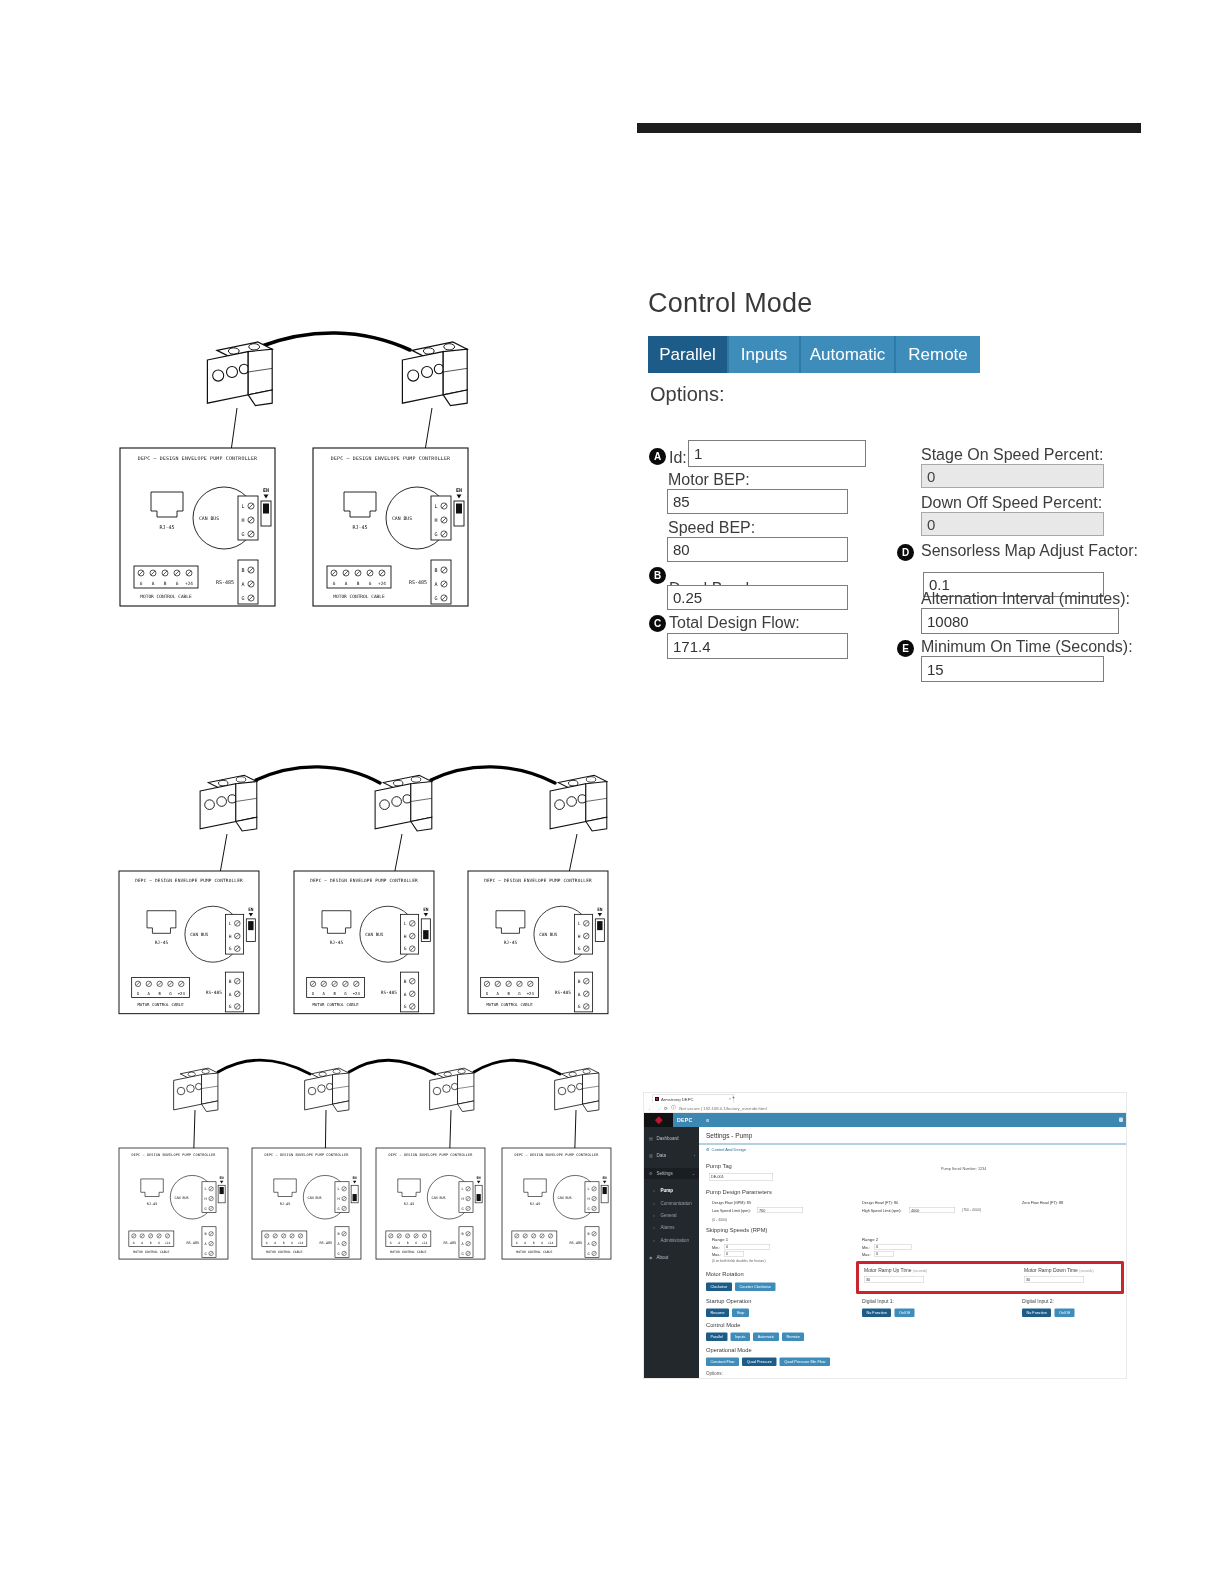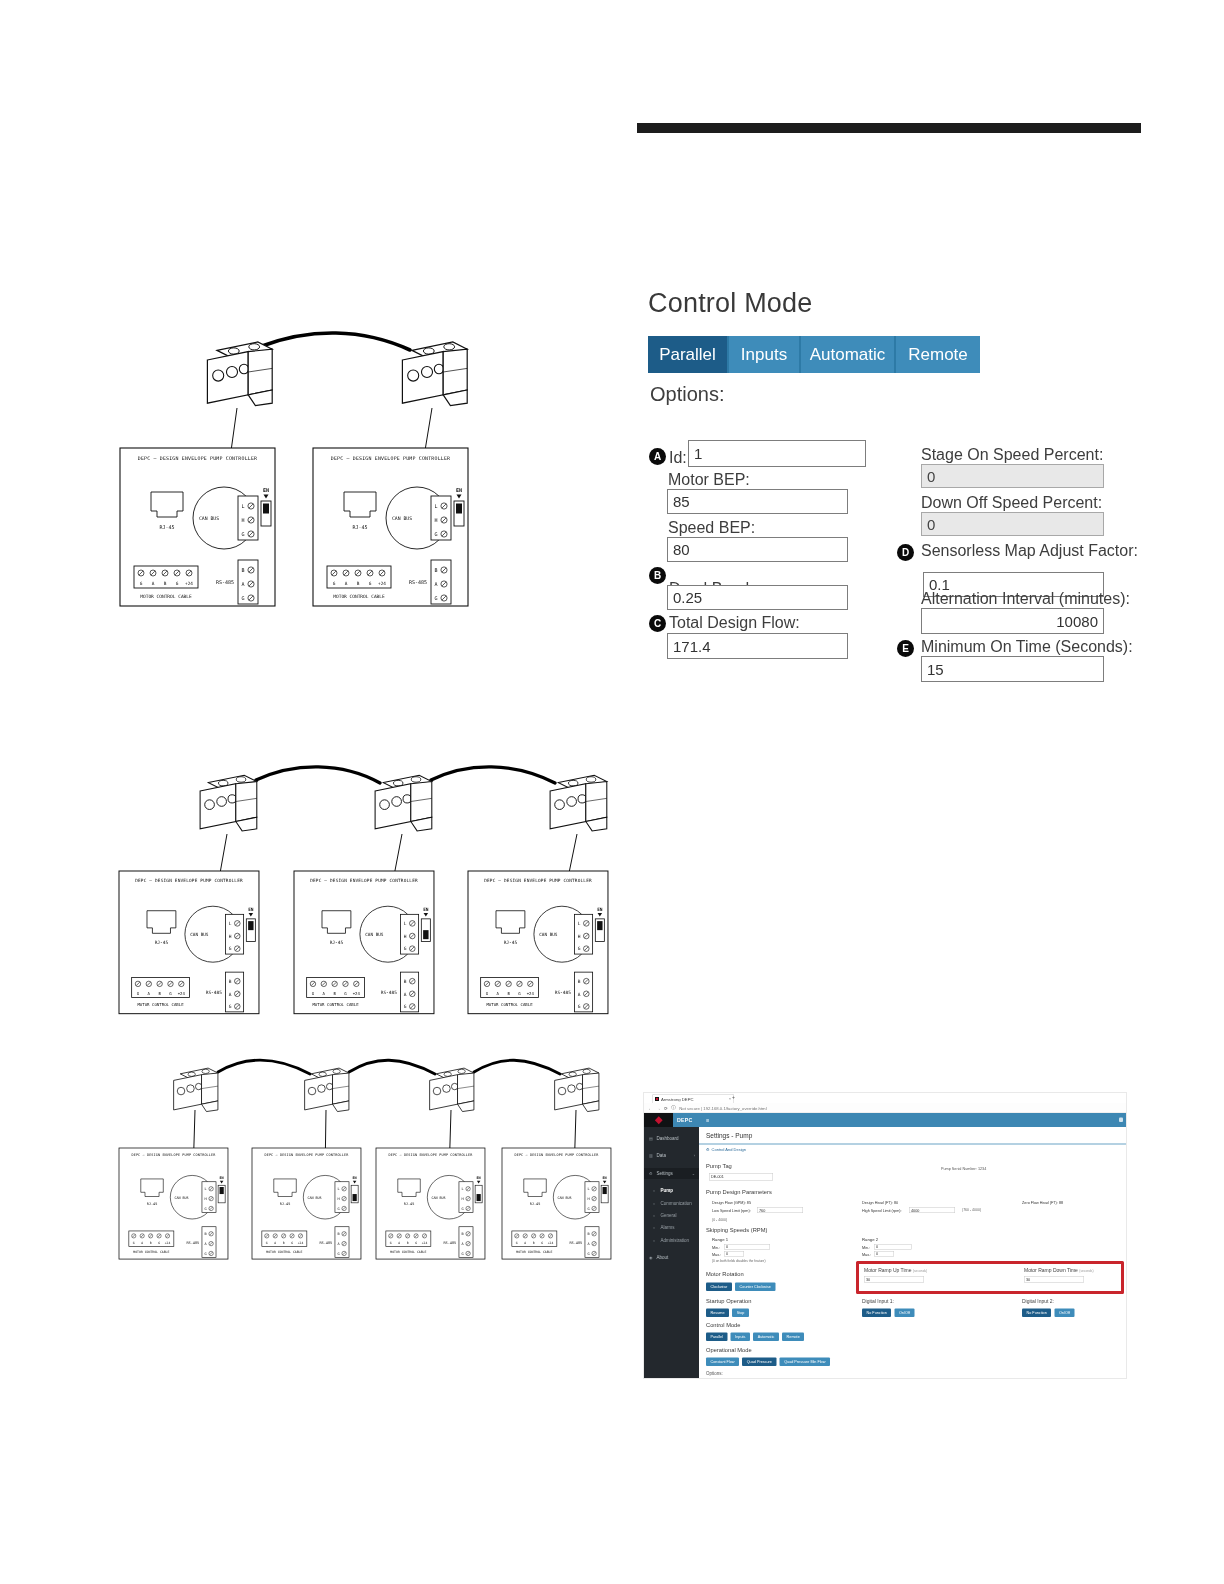--- a/index.html
+++ b/index.html
@@ -696,21 +696,21 @@
   <input class="tfield dis" disabled="" style="left: 921px; top: 464px; width: 183px; height: 24px;" value="0">
 
   <div class="flabel" style="left:921px;top:494px">Down Off Speed Percent:</div>
   <input class="tfield dis" disabled="" style="left: 921px; top: 512px; width: 183px; height: 24px;" value="0">
 
   <div class="badge" style="left:897px;top:544px">D</div>
   <div class="flabel" style="left:921px;top:542px">Sensorless Map Adjust Factor:</div>
   <input class="tfield" style="left: 923px; top: 560px; width: 181px; height: 25px; margin-top: 12px;" value="0.1">
 
   <div class="flabel" style="left:921px;top:590px">Alternation Interval (minutes):</div>
-  <input class="tfield" style="left: 921px; top: 608px; width: 183px; height: 26px; text-align: right;" value="10080">
+  <input class="tfield" style="left: 921px; top: 608px; width: 198px; height: 26px;" value="10080">
 
   <div class="badge" style="left:897px;top:640px">E</div>
   <div class="flabel" style="left:921px;top:638px">Minimum On Time (Seconds):</div>
   <input class="tfield" style="left: 921px; top: 656px; width: 183px; height: 26px;" value="15">
 
   <div class="shot">
     <div class="shot2x">
 
       <div class="abs tabstrip"></div>
       <div class="abs btab">

